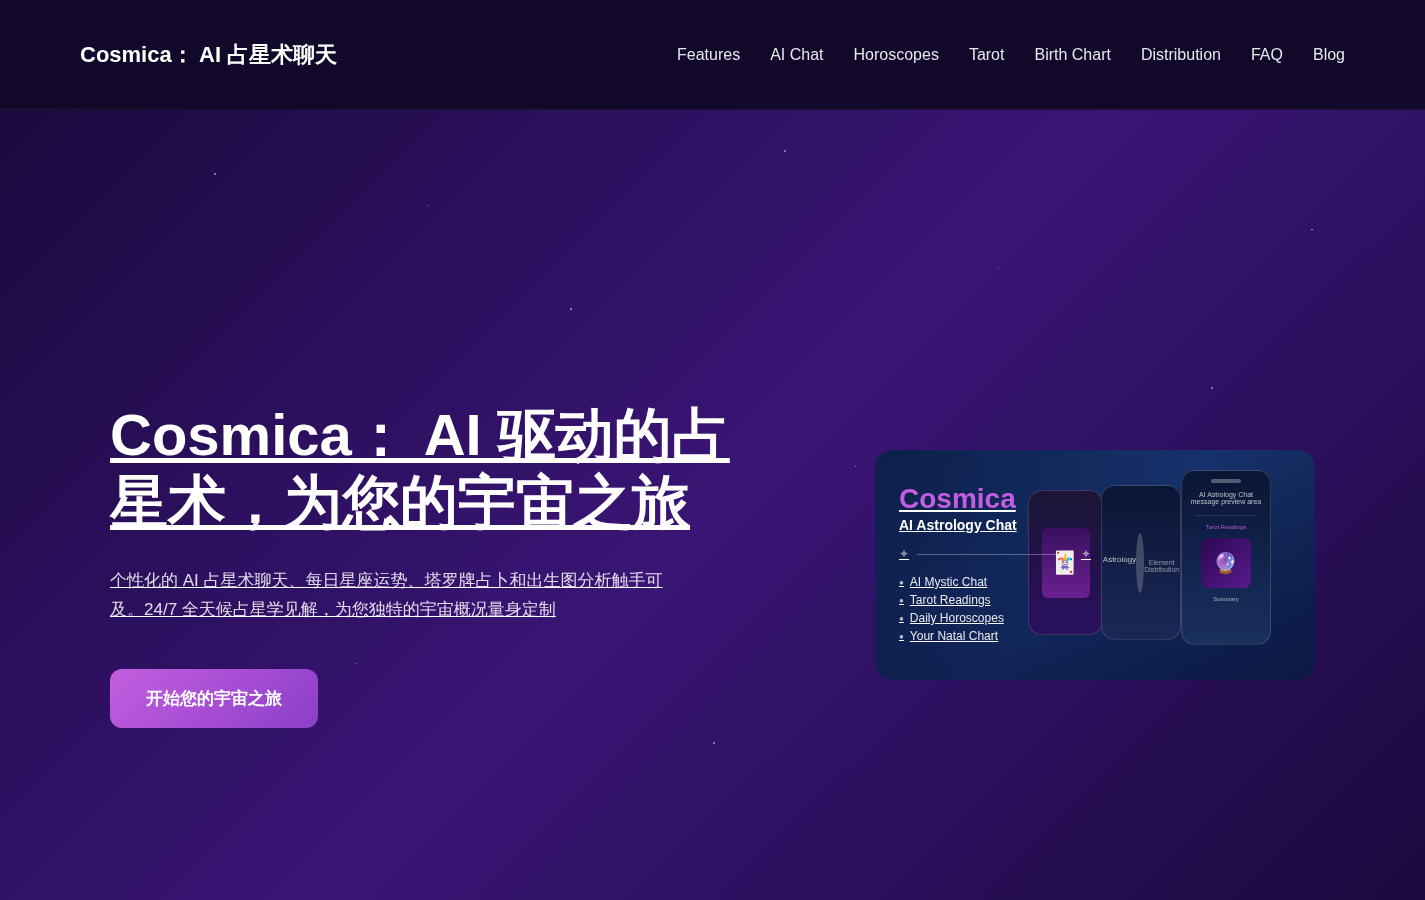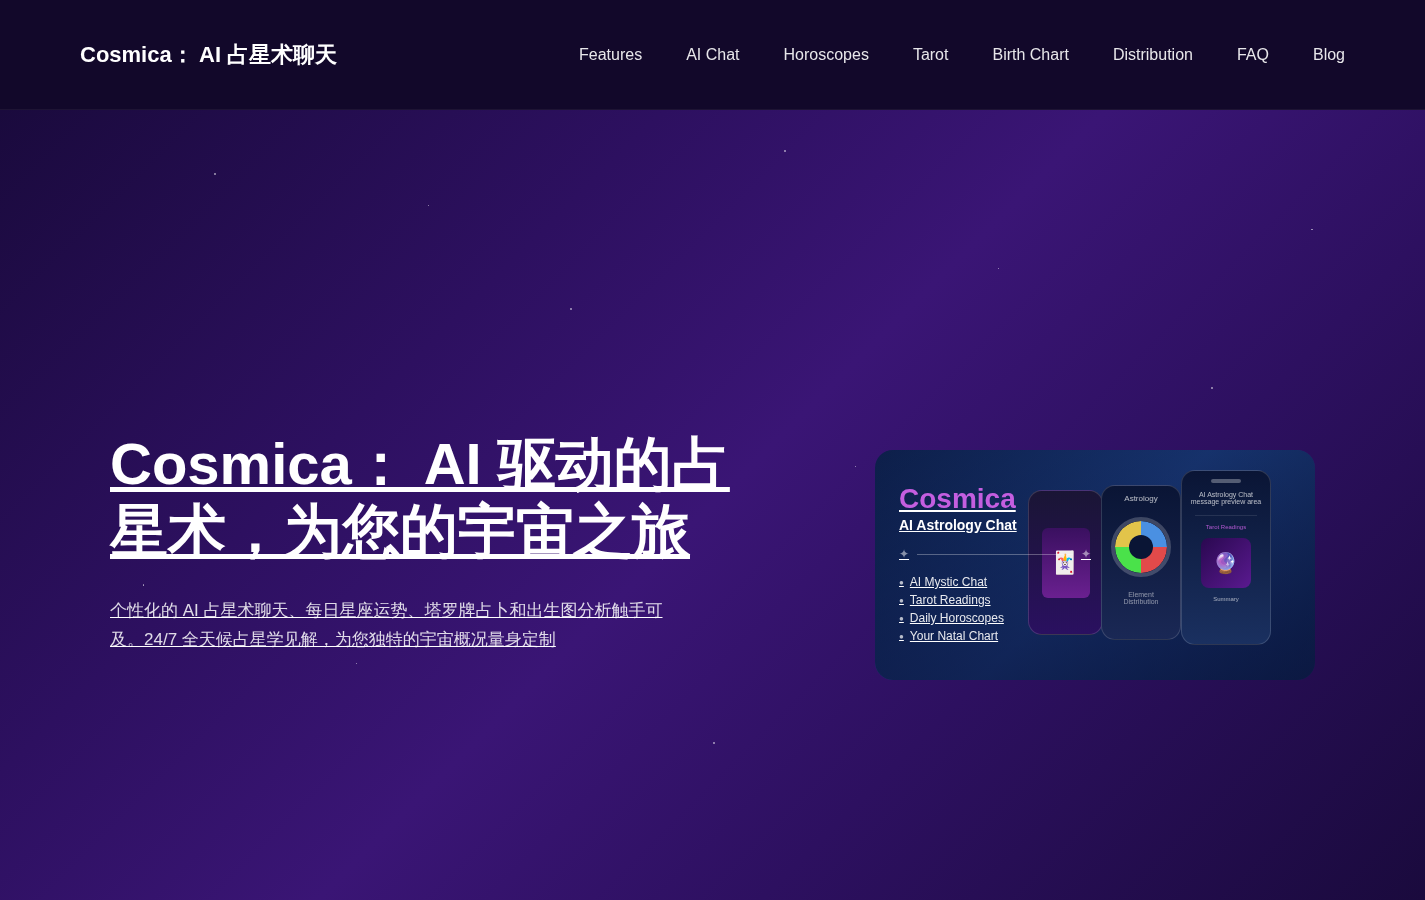--- a/index.html
+++ b/index.html
@@ -31,21 +31,21 @@
     .logo {
       font-size: 22px;
       font-weight: 800;
       color: #ffffff;
       white-space: nowrap;
     }
 
     .nav {
       display: flex;
       align-items: center;
-      gap: 44px;
+      gap: 30px;
     }
 
     .nav-item {
       font-size: 16px;
       color: #ffffff;
       text-decoration: none;
       cursor: pointer;
       white-space: nowrap;
       opacity: 0.9;
     }
@@ -316,20 +316,21 @@
     <div class="star-dot" style="width:2px;height:2px;top:80%;left:50%"></div>
     <div class="star-dot" style="width:1.5px;height:1.5px;top:15%;left:92%"></div>
     <div class="star-dot" style="width:1px;height:1px;top:45%;left:60%"></div>
     <div class="star-dot" style="width:2px;height:2px;top:25%;left:40%"></div>
   </div>
 
   <div class="hero-content">
     <div class="hero-left">
       <h1 class="hero-title">Cosmica： AI 驱动的占星术，为您的宇宙之旅</h1>
       <p class="hero-subtitle">个性化的 AI 占星术聊天、每日星座运势、塔罗牌占卜和出生图分析触手可及。24/7 全天候占星学见解，为您独特的宇宙概况量身定制</p>
+      <button class="cta-button">开始您的宇宙之旅</button>
     </div>
 
     <div class="hero-right">
       <div class="app-preview">
         <div class="app-preview-overlay"></div>
         <div class="app-preview-content">
           <div class="app-preview-brand">Cosmica</div>
           <div class="app-preview-tagline">AI Astrology Chat</div>
           <div class="app-preview-divider">
             <span class="star-icon">✦</span>
@@ -346,21 +347,21 @@
 
         <div class="phones-area">
 
           <div class="phone-mockup phone-tertiary">
             <div style="width:48px;height:70px;background:linear-gradient(180deg,#3a1060,#6a2090);border-radius:6px;display:flex;align-items:center;justify-content:center;margin:auto">
               <span style="font-size:22px">🃏</span>
             </div>
           </div>
 
           <div class="phone-mockup phone-secondary">
-            <div style="padding:8px;height:100%;display:flex;flex-direction:column;align-items:center;justify-content:flex-start">
+            <div style="padding:8px;height:100%;display:flex;flex-direction:row;align-items:center;justify-content:center">
               <div style="font-size:8px;color:rgba(255,255,255,0.7);margin-bottom:6px;text-align:center">Astrology</div>
               <div class="chart-circle">
                 <div class="chart-circle-inner"></div>
                 <div class="chart-circle-center"></div>
               </div>
               <div style="font-size:7px;color:rgba(255,255,255,0.5);text-align:center;margin-top:6px">Element Distribution</div>
             </div>
           </div>
 
           <div class="phone-mockup phone-main">

